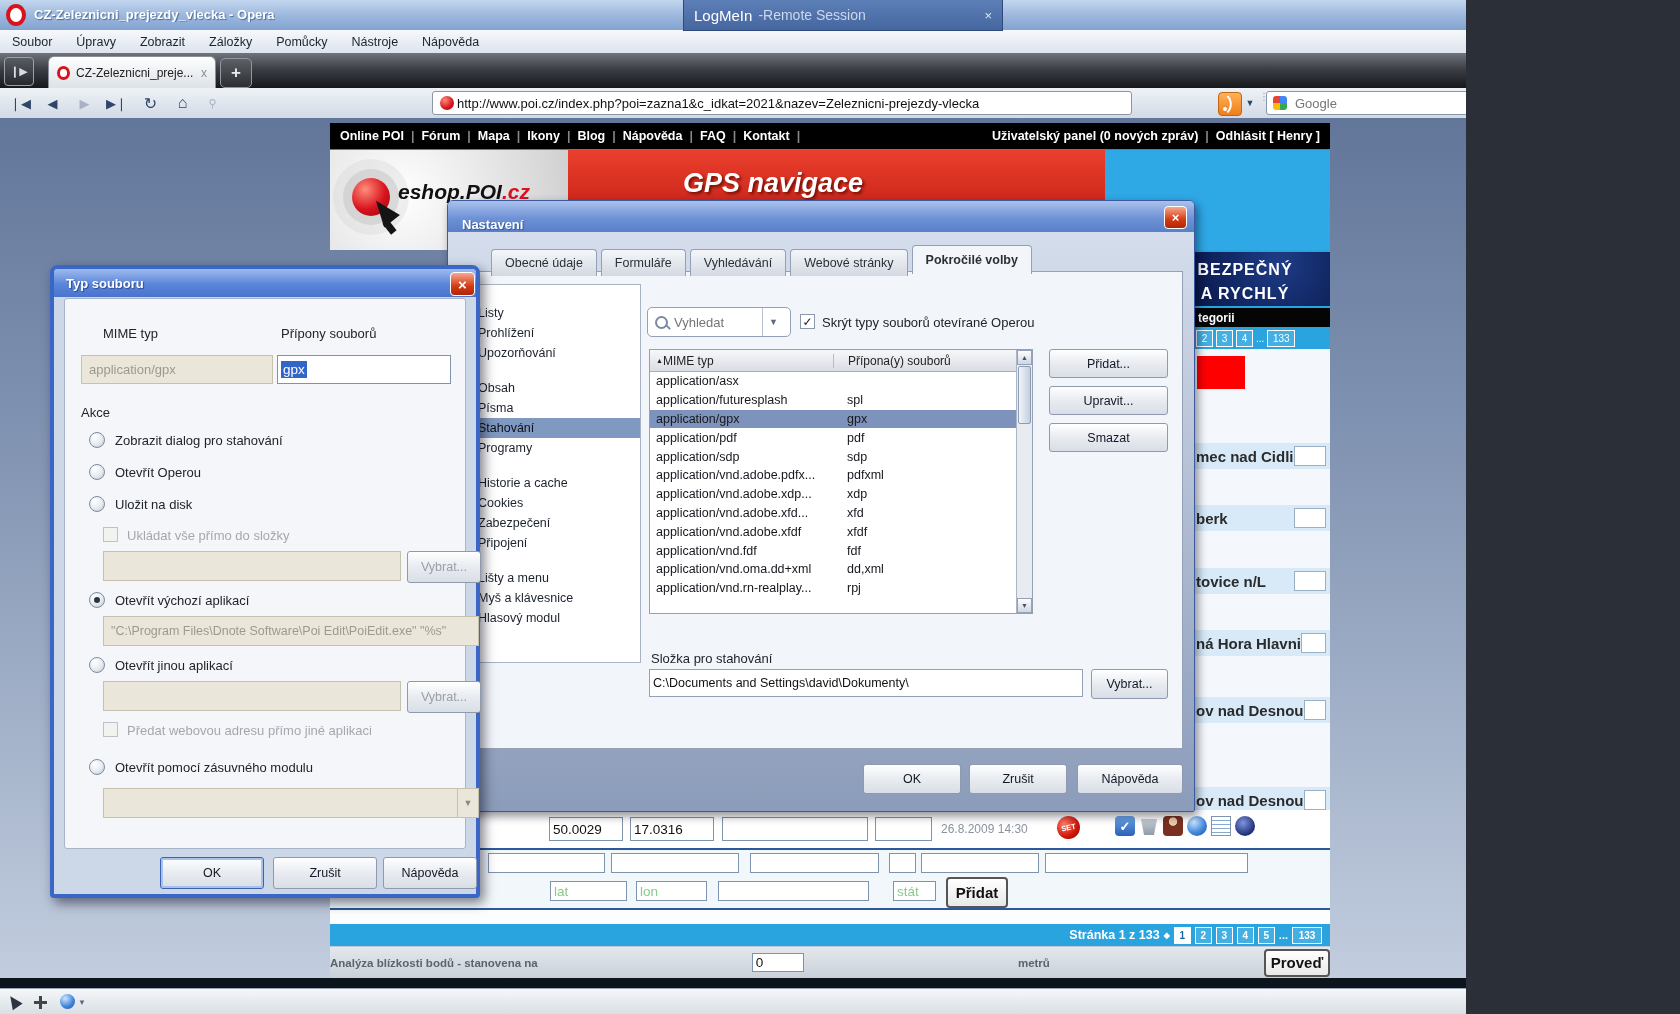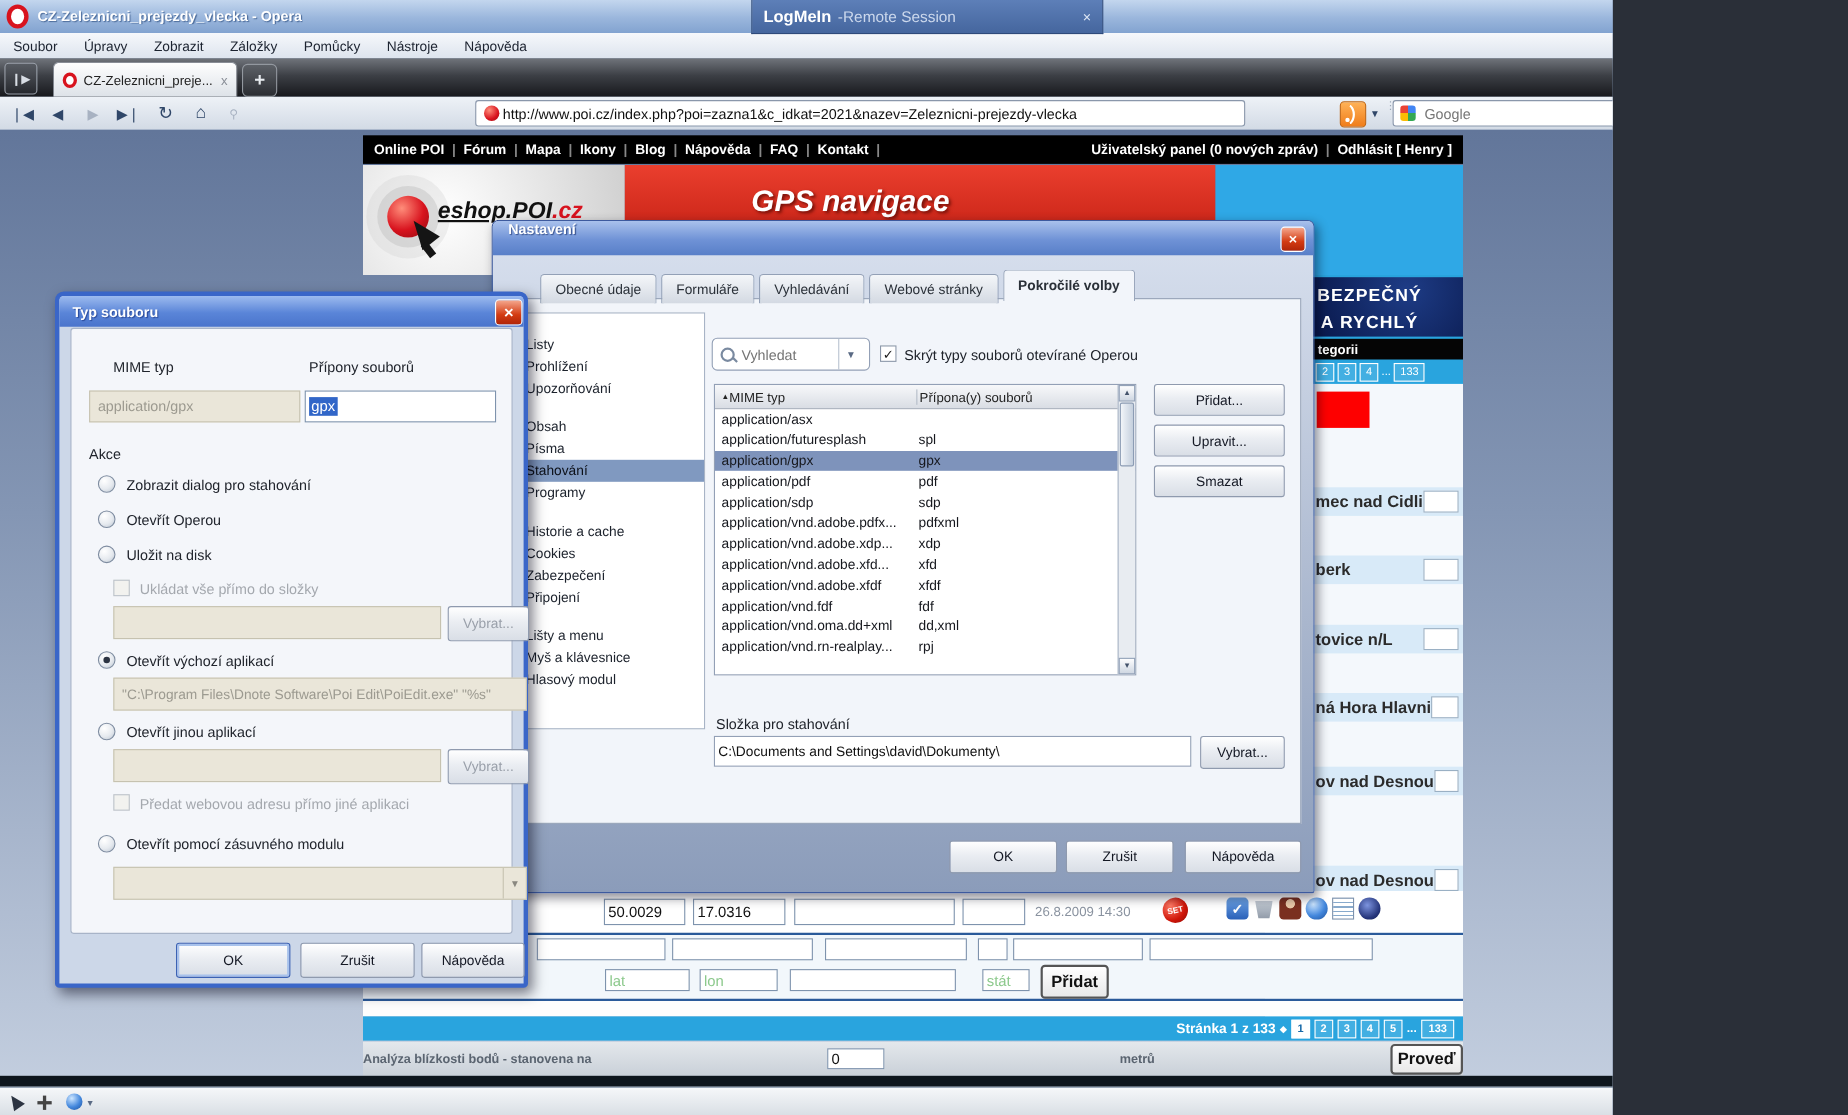--- a/index.html
+++ b/index.html
@@ -36,21 +36,21 @@
   
   .viewport{left:0;top:118px;width:1662px;height:870px;background:linear-gradient(180deg,#62769a 0%,#8496b4 40%,#c3cedf 100%);overflow:hidden;}
   .site-nav{left:330px;top:5px;width:1000px;height:26px;background:#000;color:#fff;display:flex;align-items:center;font-size:12.5px;font-weight:bold;padding:0 10px;box-sizing:border-box;}
   .banner{left:330px;top:32px;width:1000px;height:100px;overflow:hidden;}
   .banner-left{left:0;top:0;width:238px;height:100px;background:radial-gradient(circle at 30% 45%,#ffffff,#e3e3e3 60%,#cfcfcf);}
   .banner-red{left:238px;top:0;width:537px;height:100px;background:linear-gradient(180deg,#ea3f2e,#b41208);}
   .banner-blue{left:775px;top:0;width:225px;height:100px;background:#2fa8e6;}
   .target{left:22px;top:28px;width:38px;height:38px;border-radius:50%;background:radial-gradient(circle at 35% 30%,#ff8d7a,#d8131e 55%,#8c0a10);box-shadow:0 0 0 9px rgba(190,190,190,.45),0 0 0 19px rgba(205,205,205,.3);}
   .curarrow{left:44px;top:48px;width:0;height:0;border-left:10px solid transparent;border-right:10px solid transparent;border-bottom:26px solid #151515;transform:rotate(-38deg);}
   .curtail{left:56px;top:70px;width:7px;height:14px;background:#151515;transform:rotate(-38deg);}
-  .eshop{left:68px;top:30px;font-size:21px;font-style:italic;color:#111;text-decoration:underline;}
+  .eshop{left:68px;top:30px;font-size:21px;font-style:italic;color:#111;}
   .gpsdev{left:615px;top:5px;width:150px;height:95px;background:linear-gradient(#3a3a3a,#101010);border-radius:10px;border:2px solid #000;}
   .gpsscreen{left:8px;top:14px;width:130px;height:78px;border-radius:4px;background:linear-gradient(135deg,#cfe3b2,#e8e0c2 50%,#bcd6a4);overflow:hidden;}
   .devlabel{right:6px;top:10px;background:#fff;border:1px solid #3366cc;color:#1a50b0;font-size:8px;padding:0 3px;border-radius:2px;}
   .secbox{left:830px;top:134px;width:170px;height:54px;background:radial-gradient(circle at 70% 20%,#1e3c86,#0a1a4e 70%);color:#fff;font-weight:bold;font-size:16px;text-align:center;line-height:1.5;padding-top:6px;box-sizing:border-box;letter-spacing:1px;}
   .katbar{left:820px;top:190px;width:180px;height:19px;background:#050505;color:#fff;font-weight:bold;font-size:12px;display:flex;align-items:center;padding-left:48px;box-sizing:border-box;}
   .cyan{background:#29a4de;}
   .pgbox{width:15px;height:15px;border:1px solid #fff;color:#fff;font-size:10px;display:flex;align-items:center;justify-content:center;background:rgba(255,255,255,.12);flex:none;}
   .pgbox.cur{background:#fff;color:#1769a8;font-weight:bold;}
   .redbox{left:868px;top:237px;width:48px;height:33px;background:#fe0000;}
   .namerow{left:820px;width:180px;height:26px;background:#d8eaf8;display:flex;align-items:center;}
@@ -85,37 +85,37 @@
   .xclose{background:linear-gradient(#f5a88e,#d33b12 60%,#b02508);border:1px solid #fff;border-radius:4px;color:#fff;font-weight:bold;display:flex;align-items:center;justify-content:center;}
   .radio{width:16px;height:16px;border-radius:50%;background:radial-gradient(circle at 35% 30%,#ffffff,#e6eaef 55%,#bcc6d2);border:1px solid #7e8ca0;box-sizing:border-box;}
   .radio.sel::after{content:"";position:absolute;left:4px;top:4px;width:6px;height:6px;border-radius:50%;background:#2c3442;}
   .cbx{width:15px;height:15px;background:#fff;border:1px solid #8c98aa;box-sizing:border-box;font-size:12px;color:#222;display:flex;align-items:center;justify-content:center;}
   .cbx.dis{background:#f2f2ef;border-color:#bcc2ca;}
   .lbl13{font-size:13px;color:#20242c;}
   .lbl13.dis{color:#a4a8ae;}
   .beigef{background:#eae6d9;border:1px solid #c6c2b0;color:#9c9a90;font-size:13px;display:flex;align-items:center;padding:0 7px;box-sizing:border-box;white-space:nowrap;overflow:hidden;}
   
   .nastaveni{left:447px;top:200px;width:746px;height:610px;background:linear-gradient(180deg,#d9e1ef,#a9b6cd 60%,#8b9cba);border:1px solid #3d5a9e;border-radius:6px 6px 2px 2px;box-shadow:3px 4px 10px rgba(0,0,20,.45);z-index:10;}
-  .dlgtitle{left:0;top:0;width:100%;height:31px;background:linear-gradient(180deg,#a9c1ec,#6f92d6 55%,#587fc8);border-radius:5px 5px 0 0;display:flex;align-items:flex-start;padding:0 14px;box-sizing:border-box;color:#fff;font-weight:bold;font-size:13px;text-shadow:1px 1px 1px #3a5490;}
+  .dlgtitle{left:0;top:0;width:100%;height:31px;background:linear-gradient(180deg,#a9c1ec,#6f92d6 55%,#587fc8);border-radius:5px 5px 0 0;display:flex;align-items:flex-end;padding:0 14px;box-sizing:border-box;color:#fff;font-weight:bold;font-size:13px;text-shadow:1px 1px 1px #3a5490;}
   .ntab{height:26px;border:1px solid #93a0b6;border-bottom:none;border-radius:4px 4px 0 0;background:linear-gradient(#f4f6f9,#d3d9e2);font-size:12.5px;color:#2a3038;display:flex;align-items:center;padding:0 13px;}
   .ntab.active{background:#f2f5fa;height:28px;position:relative;top:-2px;font-weight:bold;}
   .npanel{left:11px;top:70px;width:724px;height:478px;background:#f2f5fa;border:1px solid #93a0b6;box-sizing:border-box;}
   .catlist{left:21px;top:83px;width:172px;height:379px;background:#fff;border:1px solid #a8b4c6;box-sizing:border-box;padding-top:18px;overflow:hidden;}
   .catitem{height:20px;line-height:20px;padding-left:8px;font-size:12.5px;color:#1c222c;}
   .catitem.sel{background:#8099c0;color:#0c1018;}
   .gap{height:15px;}
   .searchbox{left:199px;top:106px;width:144px;height:30px;background:#fff;border:1px solid #93a0b6;border-radius:5px;display:flex;align-items:center;box-sizing:border-box;}
   .mag{width:9px;height:9px;border:2px solid #7a8aa0;border-radius:50%;margin-left:7px;position:relative;flex:none;}
   .mag::after{content:"";position:absolute;left:8px;top:8px;width:6px;height:2px;background:#7a8aa0;transform:rotate(45deg);}
   .mtable{left:201px;top:148px;width:384px;height:265px;background:#fff;border:1px solid #93a0b6;box-sizing:border-box;}
   .mhead{display:flex;height:21px;background:linear-gradient(#f7f8fa,#d9dde4);border-bottom:1px solid #a8b0bc;font-size:12px;color:#222;align-items:center;}
   .mrow{display:flex;height:18.8px;align-items:center;font-size:12.5px;color:#16181e;}
   .mrow.sel{background:#7e93bb;}
   .c1{width:183px;padding-left:6px;box-sizing:border-box;white-space:nowrap;overflow:hidden;}
-  .c2{flex:1;padding-left:2px;white-space:nowrap;overflow:hidden;}
+  .c2{flex:1;padding-left:14px;white-space:nowrap;overflow:hidden;}
   .tscroll{position:absolute;right:0;top:0;width:16px;height:100%;background:#e8ecf1;border-left:1px solid #aab6c6;box-sizing:border-box;}
   .rbtn{left:601px;width:117px;height:27px;}
   .okrow{font-size:12.5px;}
   
   .typsoub{left:50px;top:265px;width:430px;height:633px;background:#ccd7e8;border:4px solid #3a66c8;border-radius:8px 8px 4px 4px;box-shadow:4px 5px 12px rgba(0,0,20,.5);box-sizing:border-box;z-index:20;}
   .tstitle{left:0;top:0;width:100%;height:28px;background:linear-gradient(180deg,#9dbbef,#5a85d8 55%,#4a74cc);border-radius:4px 4px 0 0;display:flex;align-items:center;padding:0 12px;box-sizing:border-box;color:#fff;font-weight:bold;font-size:13px;text-shadow:1px 1px 1px #2a4a9a;}
   .tpanel{left:10px;top:29px;width:402px;height:551px;background:#f4f6fa;border:1px solid #a8b4c8;border-radius:3px;box-sizing:border-box;}
 </style>
 </head>
 <body>
@@ -123,21 +123,21 @@
 <div id="screen">
 
   <div class="t titlebar">
     <div class="t opera-o"></div>
     <div class="t wtitle ellip" style="max-width:600px">CZ-Zeleznicni_prejezdy_vlecka - Opera</div>
     <div class="t winbtn" style="left:1600px">─</div>
     <div class="t winbtn" style="left:1627px">❐</div>
     <div class="t winbtn close" style="left:1654px">×</div>
   </div>
   <div class="t logmein">
-    <span style="color:#fff;font-weight:bold;font-size:15px">LogMeIn</span>
+    <span style="color:#fff;font-weight:normal;font-size:15px">LogMeIn</span>
     <span style="color:#ccd8ec;font-size:14px;margin-left:6px">-Remote Session</span>
     <span style="margin-left:auto;color:#dfe8f6;font-size:13px">×</span>
   </div>
 
   <div class="t menubar">
     <span class="menuitem">Soubor</span>
     <span class="menuitem">Úpravy</span>
     <span class="menuitem">Zobrazit</span>
     <span class="menuitem">Záložky</span>
     <span class="menuitem">Pomůcky</span>

